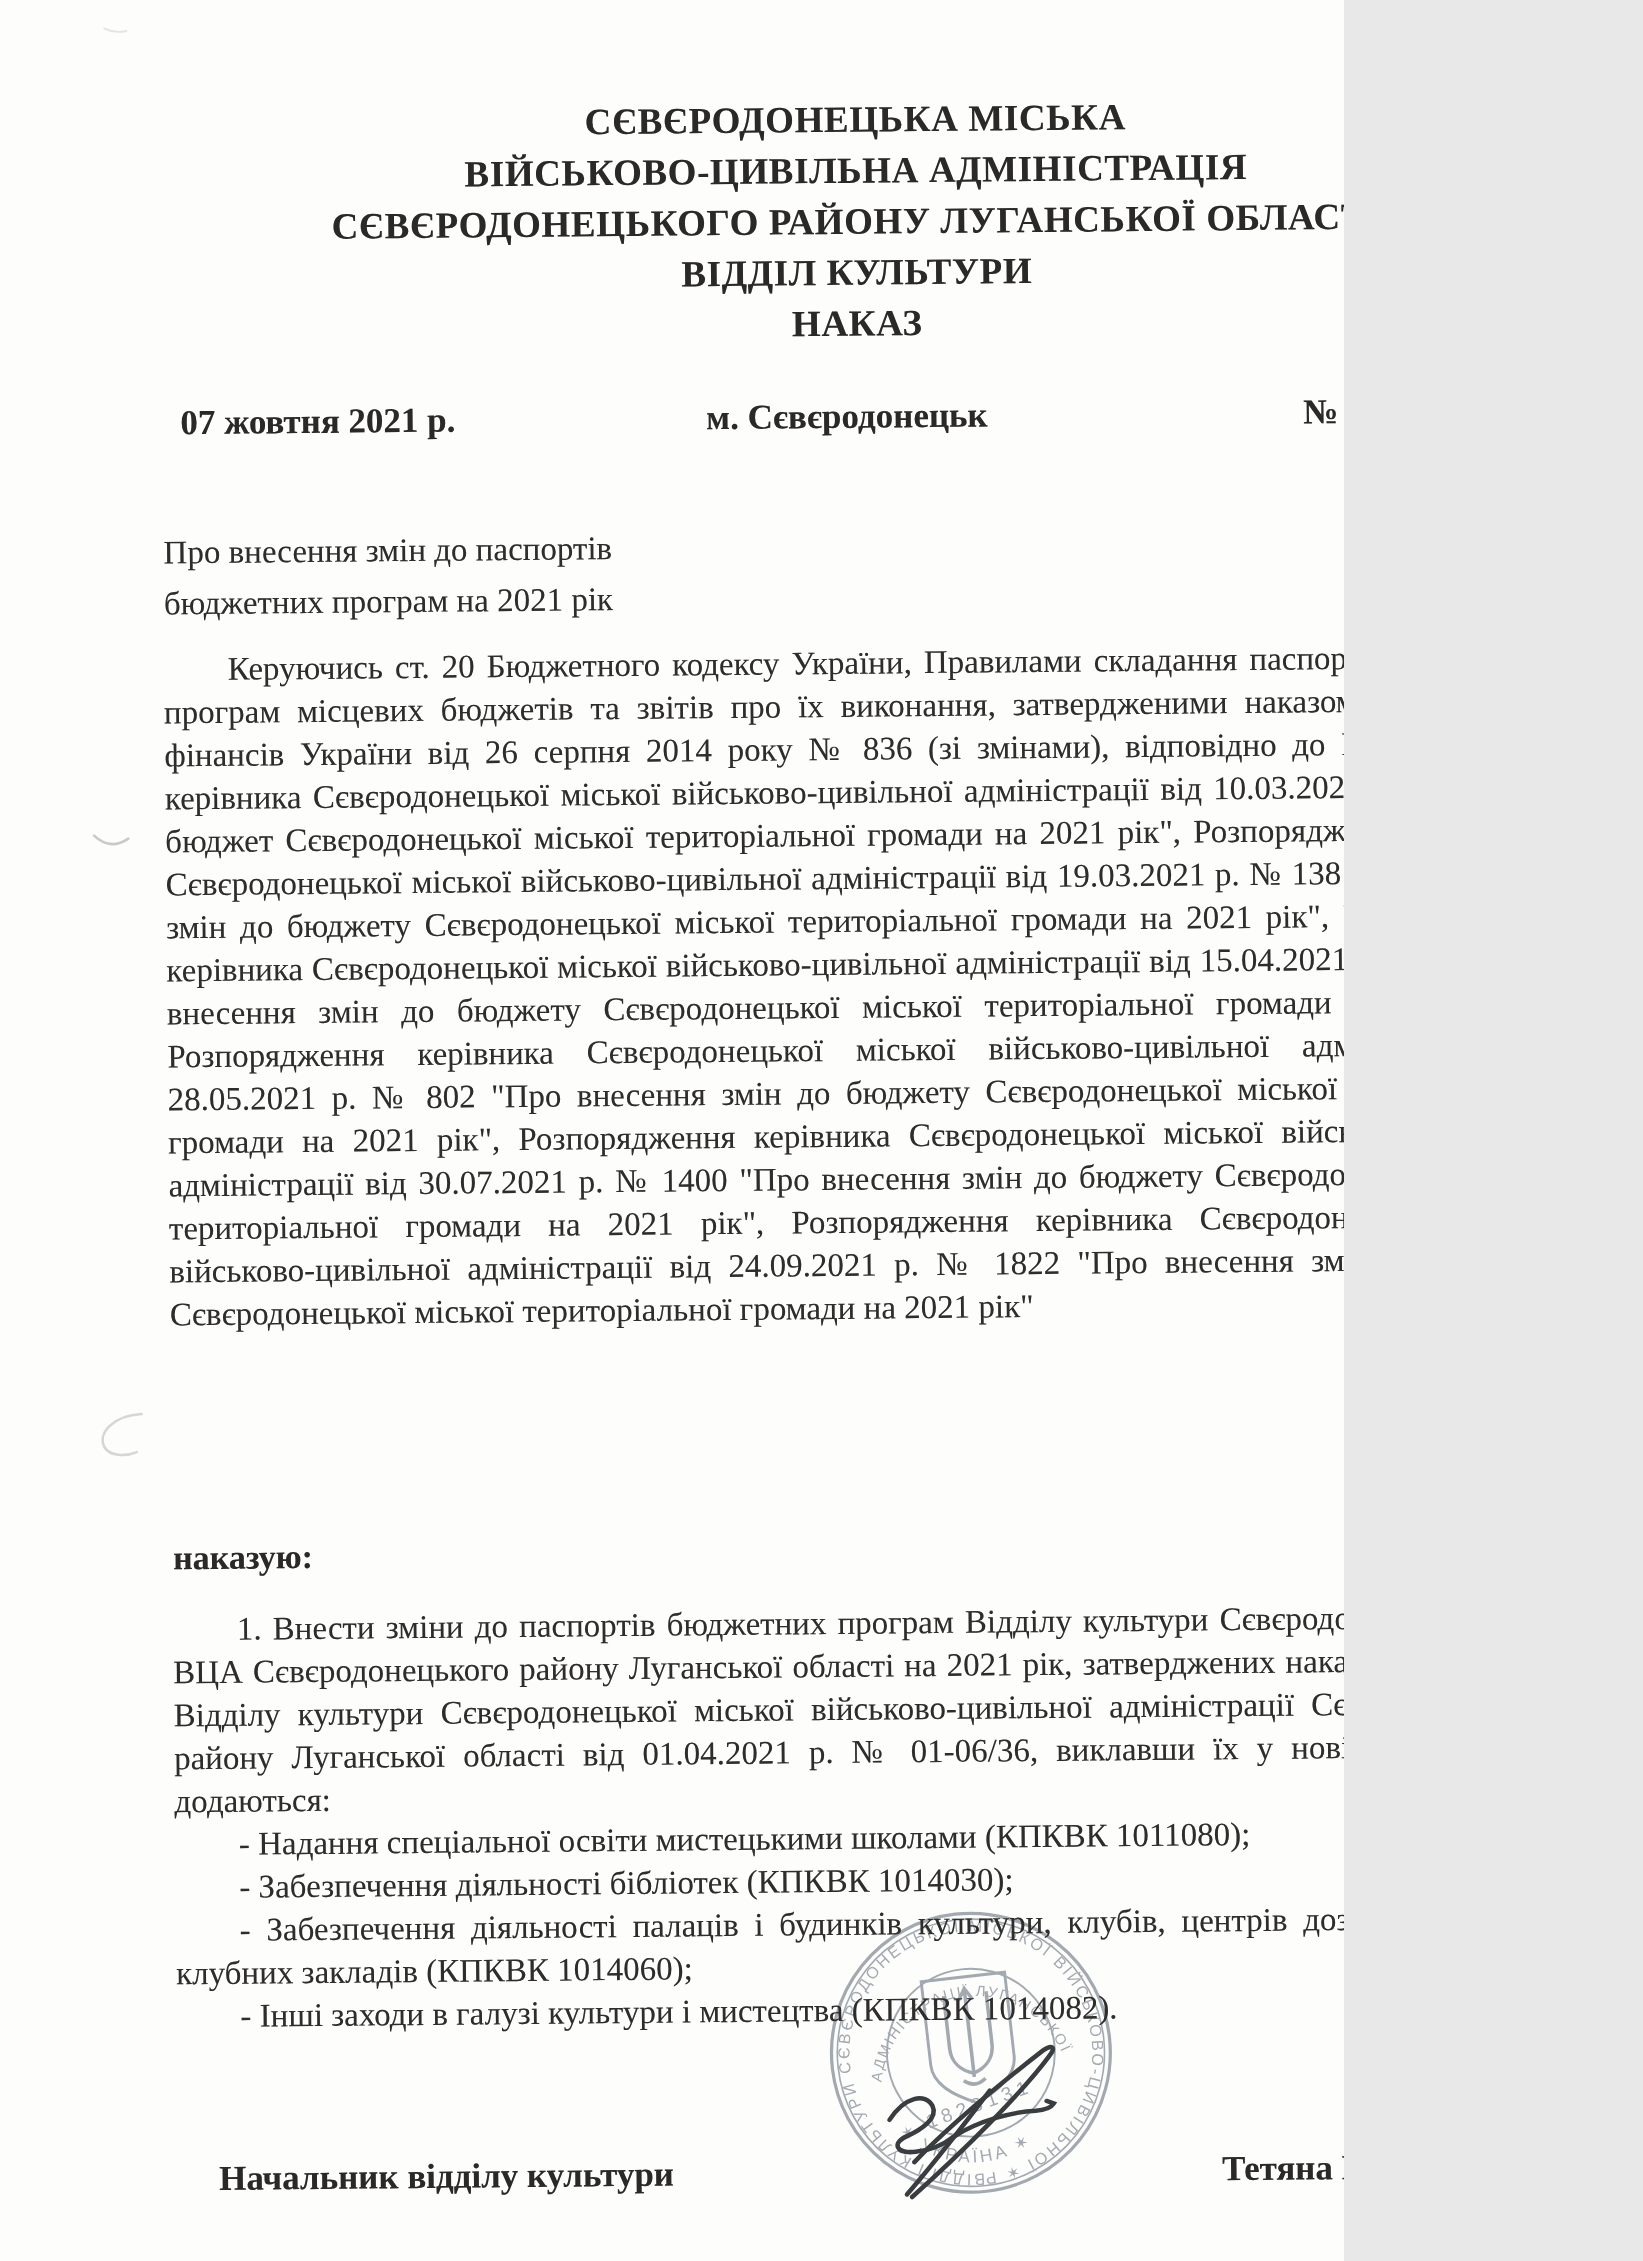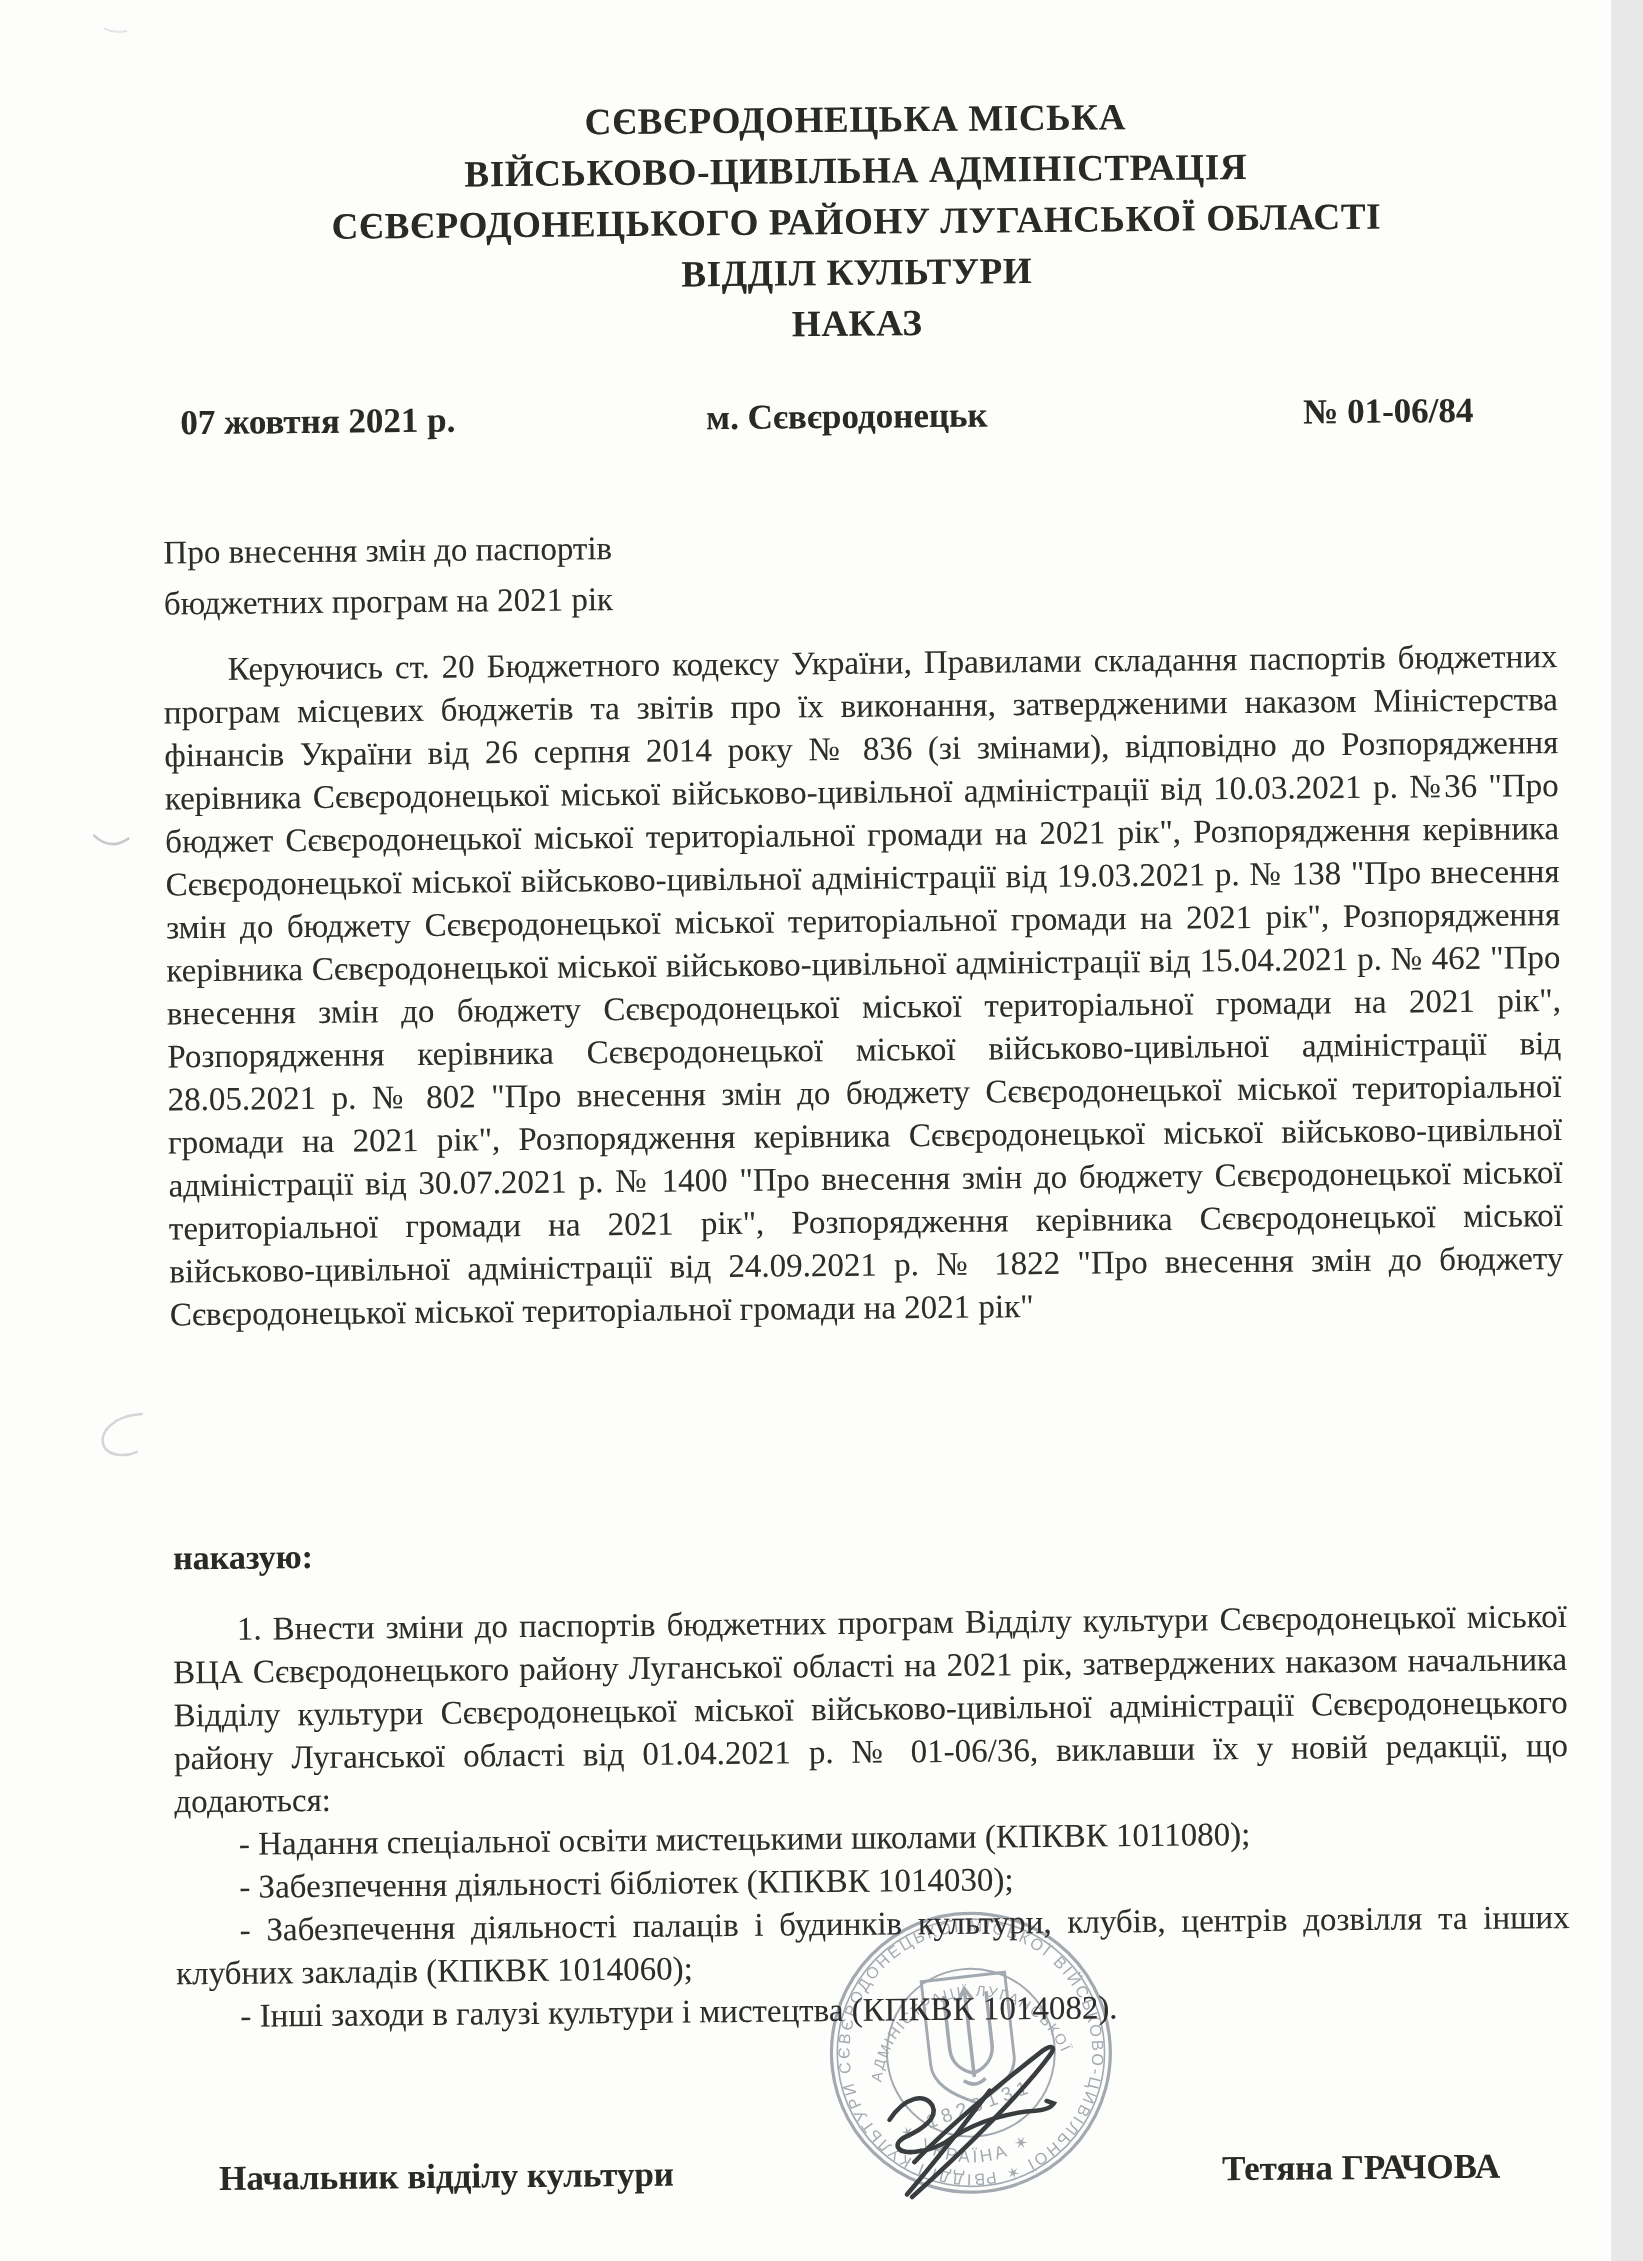--- a/index.html
+++ b/index.html
@@ -1,18 +1,18 @@
 <!DOCTYPE html>
 <html style="font-size:10.3px"><head>
 <meta charset="utf-8">
 <style>
   html,body{margin:0;padding:0;background:#e8e8e8;}
   .scan{
     position:relative;
-    width:1611px;height:2261px;
+    width:1344px;height:2261px;
     background:#fdfdfc;
     overflow:hidden;
     font-family:"Liberation Serif","DejaVu Serif",serif;
     color:#2e2d2b;
   }
   .content{
     position:absolute;inset:0;
     transform:rotate(-0.55deg);
     transform-origin:0 50%;
   }

